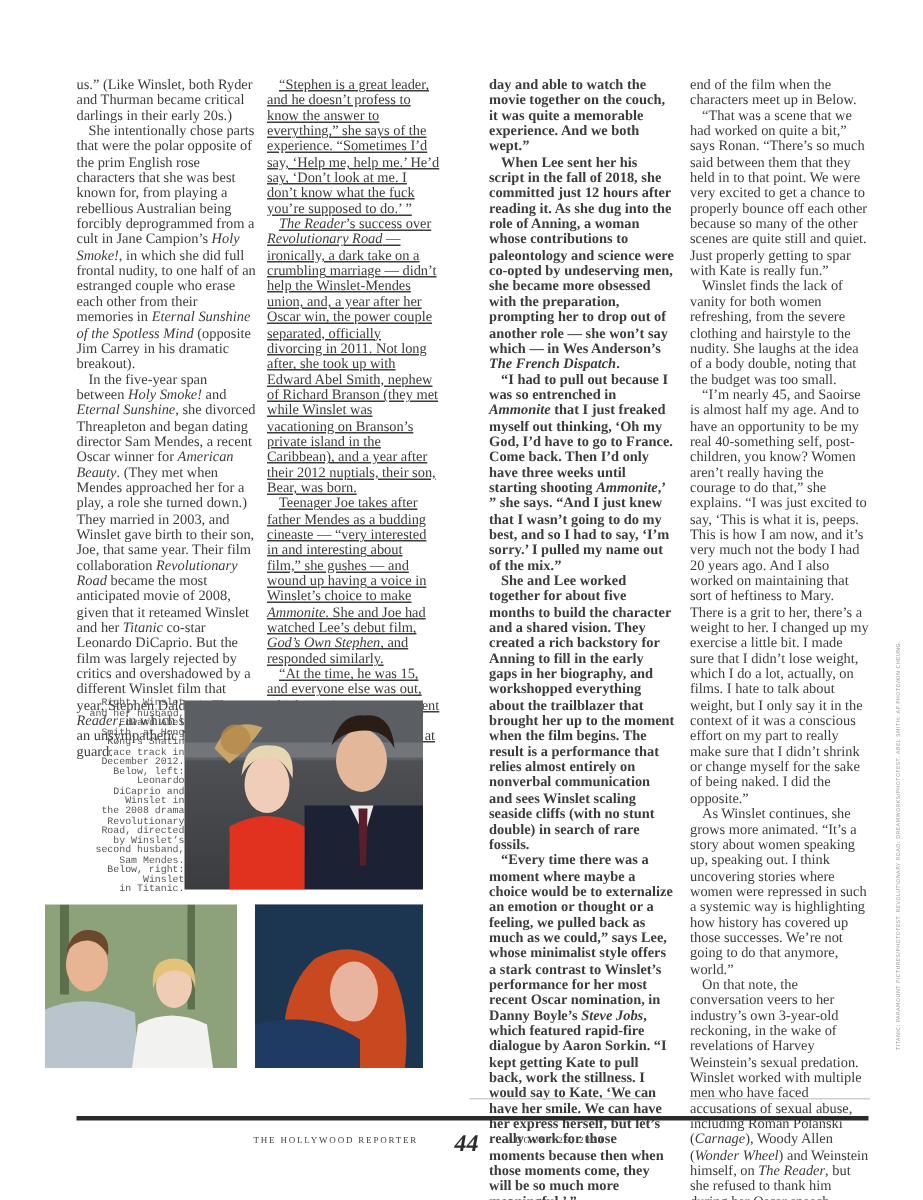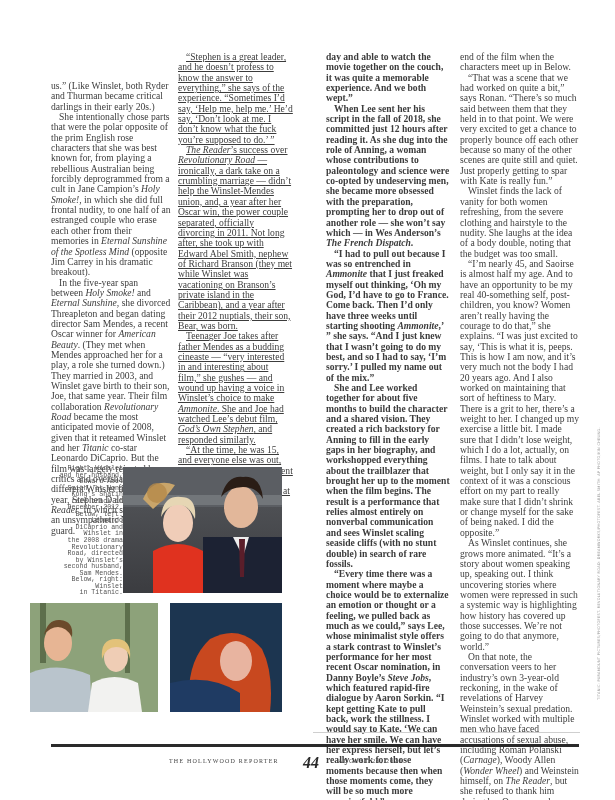--- a/index.html
+++ b/index.html
@@ -11,21 +11,21 @@
   .col {
     position: absolute;
     font-family: "Liberation Serif", "DejaVu Serif", serif;
     font-size: 9.6px;
     line-height: 10.35px;
     color: #3c3c3c;
   }
   .col p { margin: 0; text-indent: 8px; }
   .col p.noindent { text-indent: 0; }
   .col em { font-style: italic; }
-  #col1 { left: 51px; top: 52px; width: 120px; margin-top: 29px; }
+  #col1 { left: 51px; top: 52px; width: 120px; }
   #col2 { left: 178px; top: 52px; width: 115px; text-decoration: underline; }
   #col3 { left: 326px; top: 52px; width: 124px; font-weight: bold; }
   #col4 { left: 460px; top: 52px; width: 120px; }
 
   .caption {
     position: absolute; left: 48px; top: 466px; width: 75px;
     font-family: "Liberation Mono", "DejaVu Sans Mono", monospace;
     font-size: 6.6px; line-height: 6.55px; color: #555;
     text-align: right; white-space: pre-line;
   }

